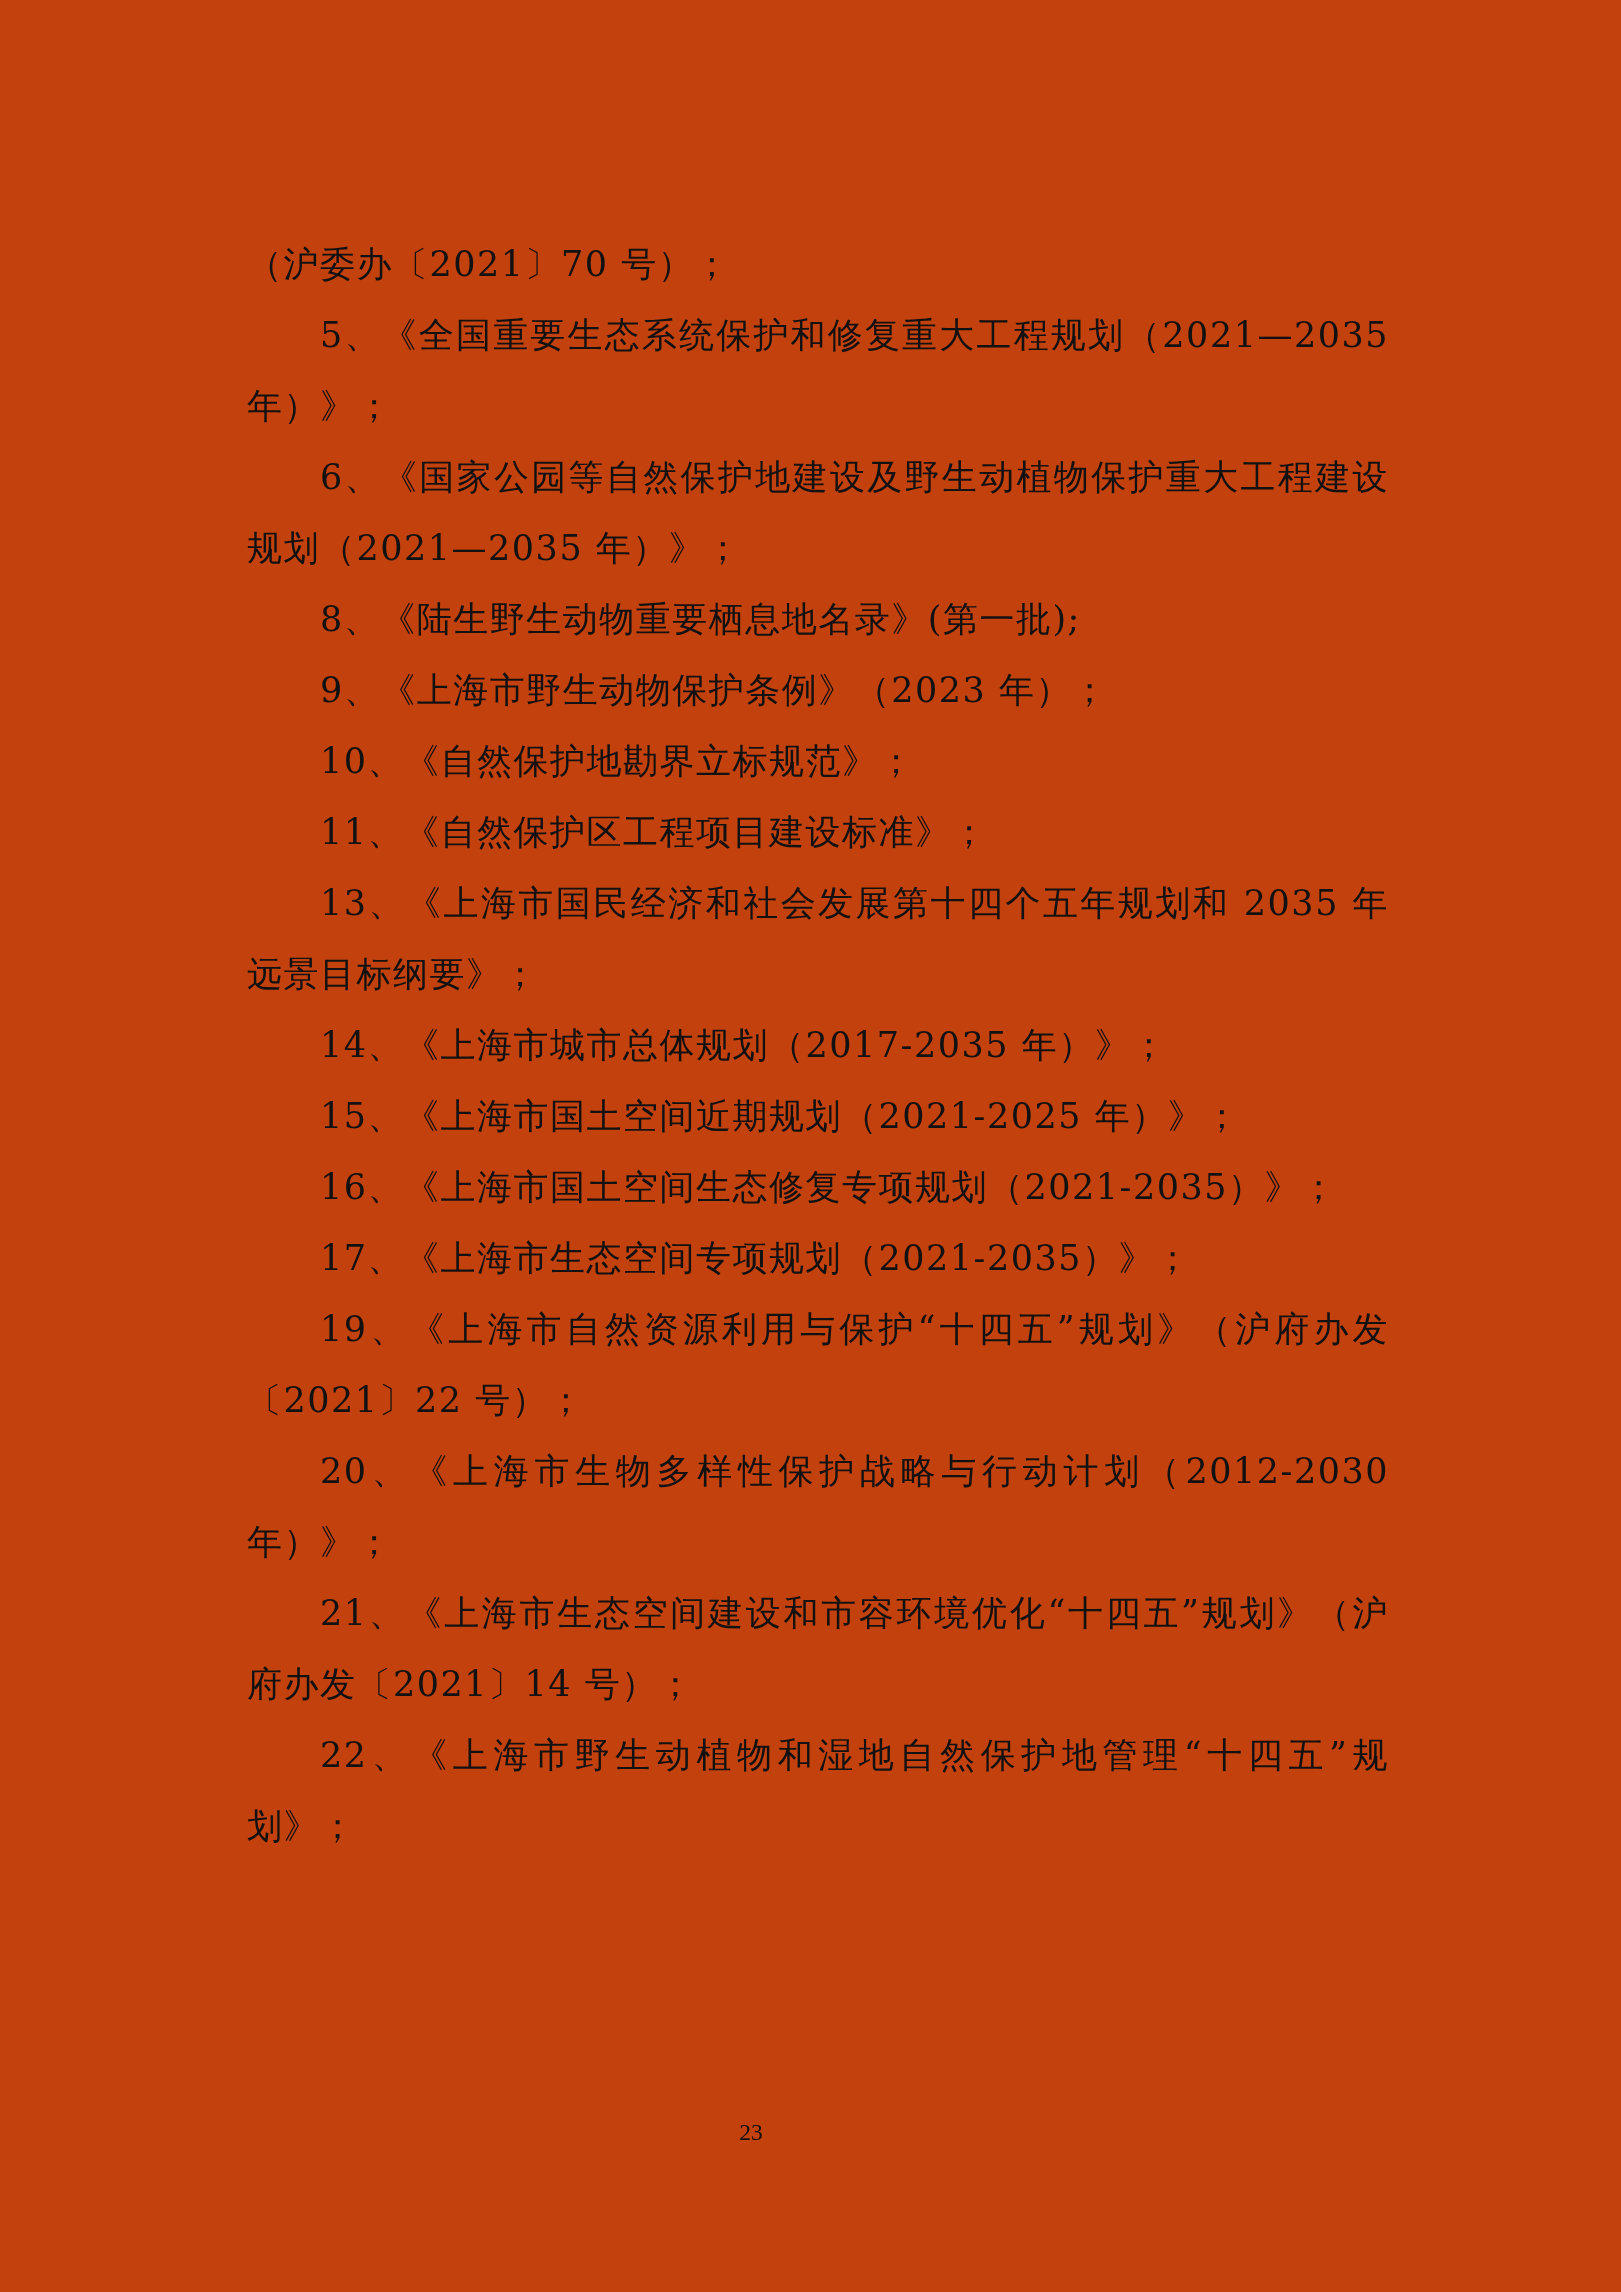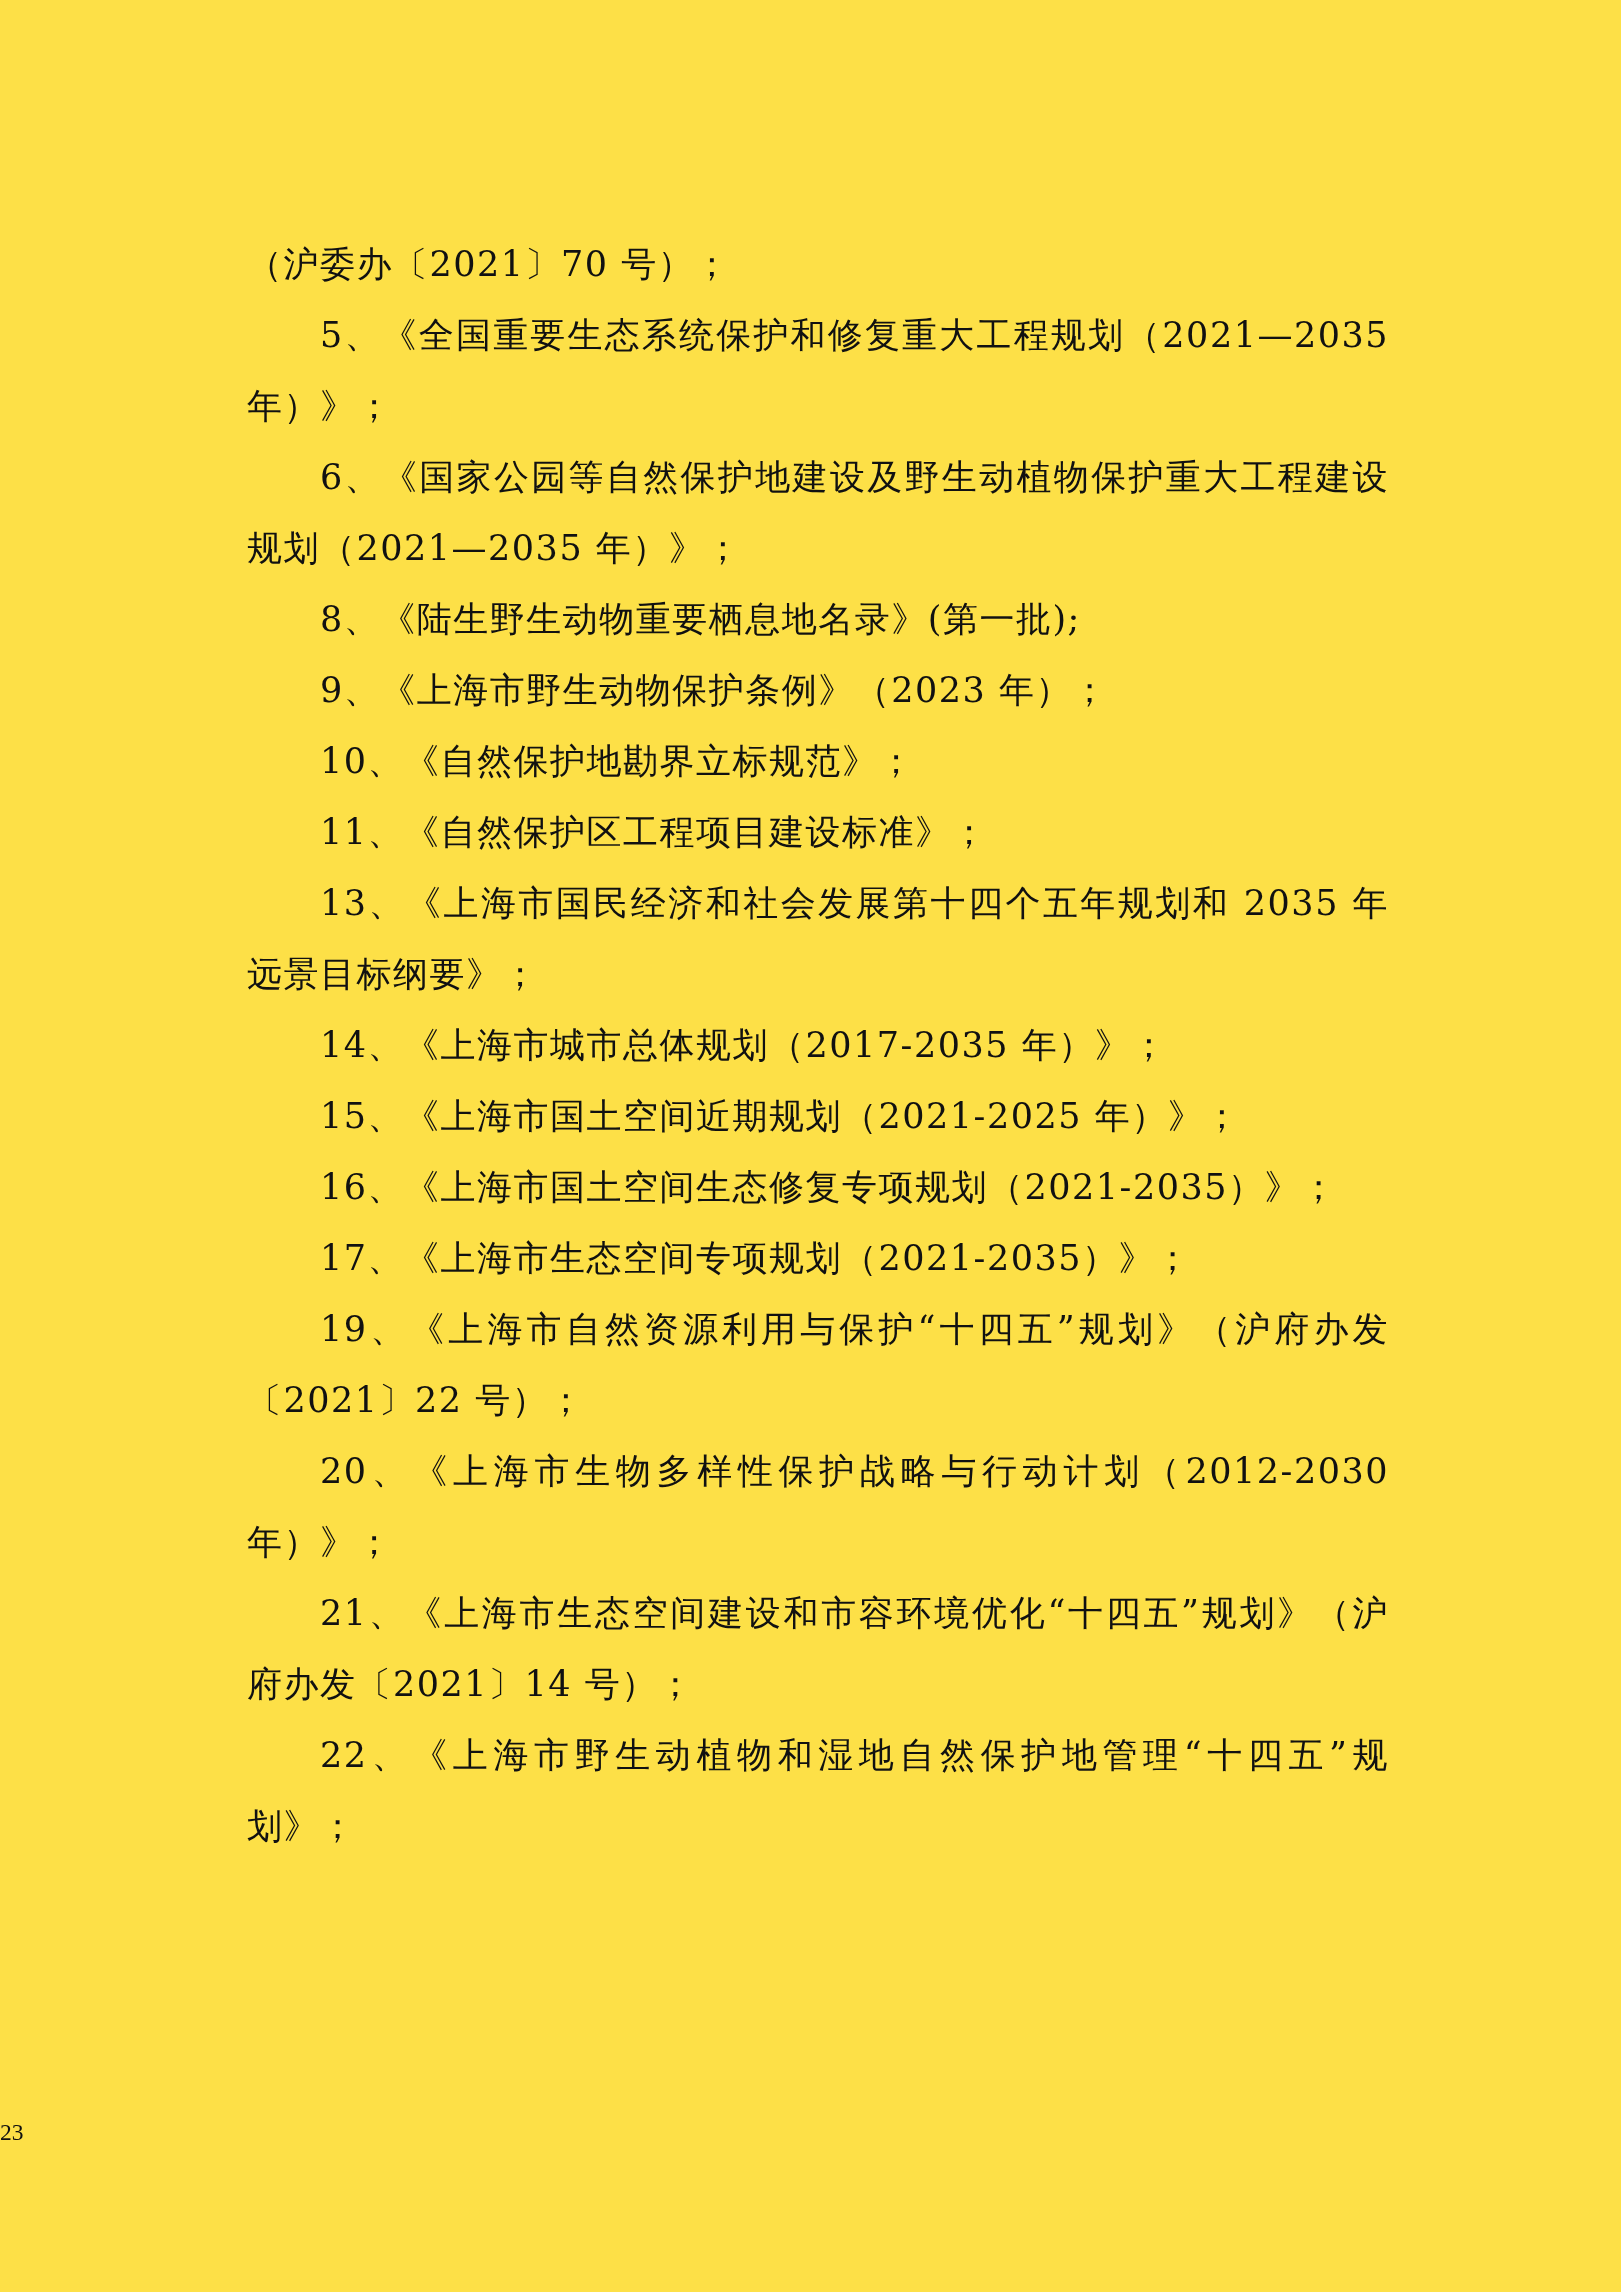--- a/index.html
+++ b/index.html
@@ -1,30 +1,30 @@
 <!DOCTYPE html>
 <html><head>
 <meta charset="utf-8">
 <style>
   html, body { margin: 0; padding: 0; background: #ffffff; }
   body { width: 1621px; height: 2293px; position: relative; overflow: hidden; }
   .page {
-    position: absolute; left: 0; top: 0; width: 1621px; height: 2293px; background: #fde047;
+    position: absolute; left: 0; top: 0; width: 1621px; height: 2293px; background: #c2410c;
   }
   .content {
     position: absolute; left: 247px; top: 229px; width: 1142px;
     font-family: "DejaVu Serif", "Liberation Serif", serif;
     font-size: 35px; line-height: 71px; color: #111;
     text-align: justify; text-align-last: left;
     letter-spacing: 1.5px;
   }
   .para { margin: 0; text-indent: 0; }
   .para.indent { text-indent: 73px; }
   .pagenum {
-    position: absolute; left: 0; width: 1502px; top: 2119px; text-align: left;
+    position: absolute; left: 0; width: 1502px; top: 2119px; text-align: center;
     font-family: "Liberation Serif", "DejaVu Serif", serif; font-size: 23.5px; color: #111;
   }
 </style>
 </head>
 <body>
 
 <div class="page">
   <div class="content">
     <p class="para">（沪委办〔2021〕70 号）；</p>
     <p class="para indent">5、《全国重要生态系统保护和修复重大工程规划（2021—2035年）》；</p>

